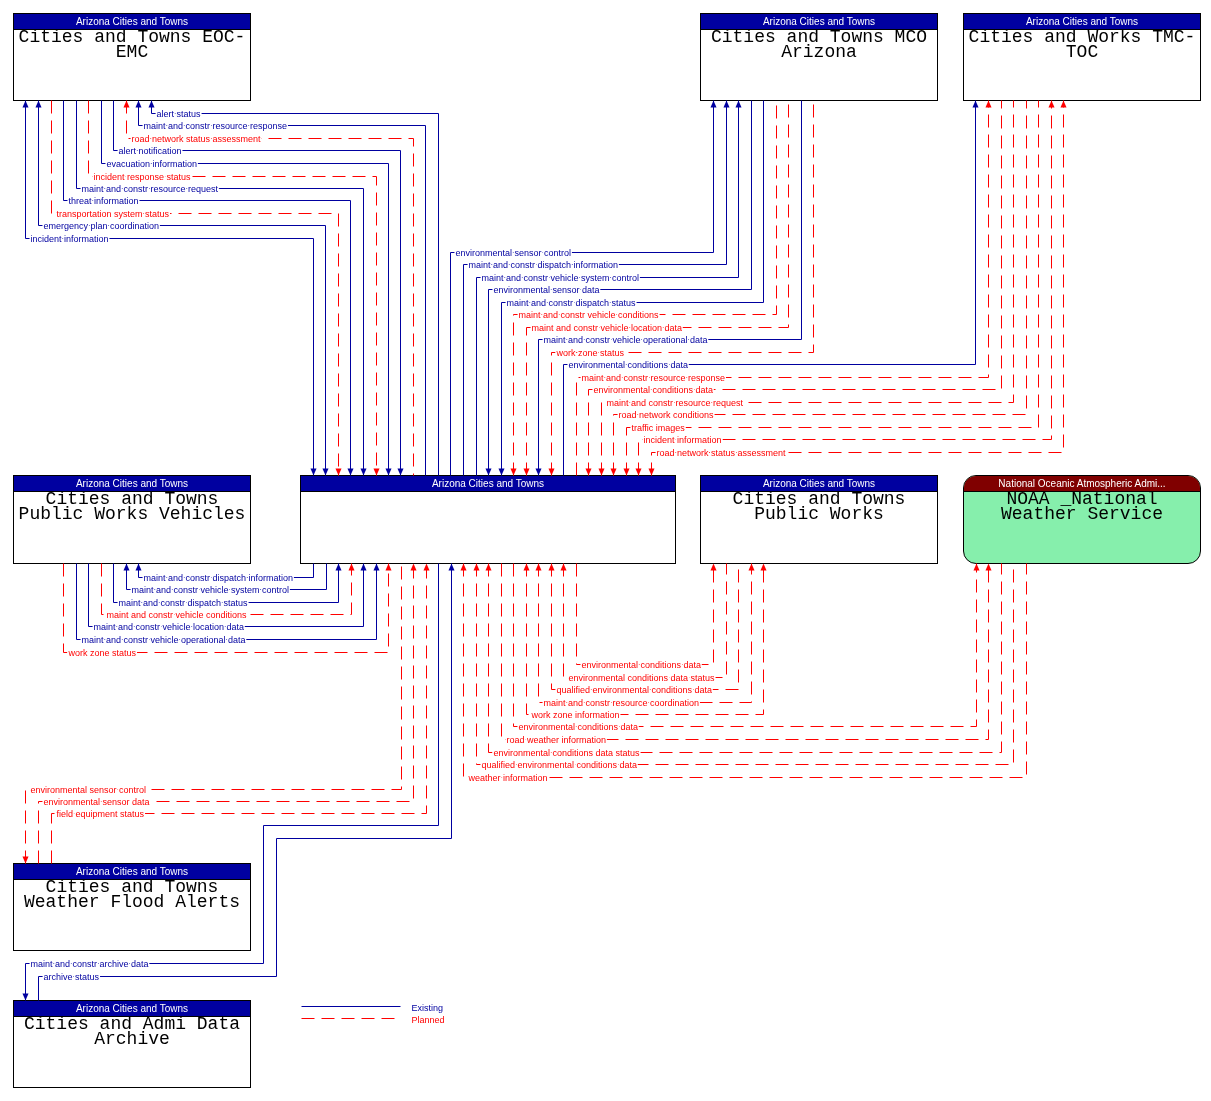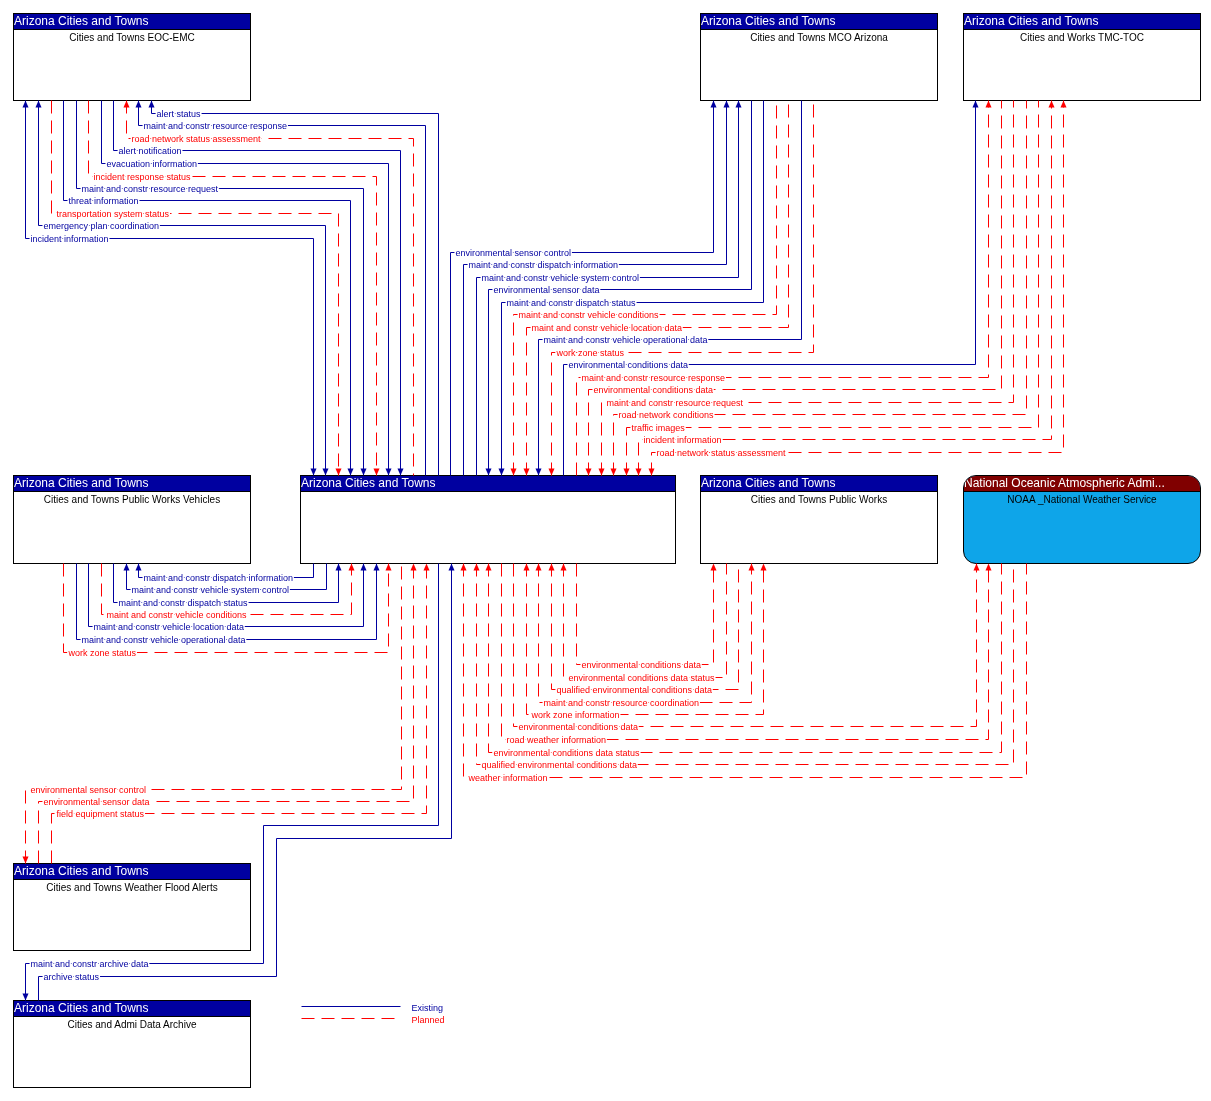--- a/index.html
+++ b/index.html
@@ -17,37 +17,37 @@
       border: 1px solid #000000;
       background: #ffffff;
       z-index: 1;
       overflow: hidden;
     }
     .box-header {
       height: 15px;
       background: #0000A0;
       color: #ffffff;
       font-family: "Liberation Sans", sans-serif;
-      font-size: 12px;
+      font-size: 10px;
       line-height: 15px;
-      text-align: left;
+      text-align: center;
       white-space: nowrap;
       overflow: hidden;
       border-bottom: 1px solid #000000;
     }
     .box-name {
-      font-family: Liberation Sans, sans-serif;
-      font-size: 10px;
+      font-family: Liberation Mono, monospace;
+      font-size: 18px;
       line-height: 15px;
       color: #000000;
       text-align: center;
       padding: 0 2px;
     }
     .box.noaa {
-      background: #0ea5e9;
+      background: #86efac;
       border-radius: 13px;
     }
     .box.noaa .box-header { background: #800000; }
     #flows-svg {
       position: absolute;
       left: 0; top: 0;
       width: 1211px; height: 1101px;
       z-index: 2;
       pointer-events: none;
     }

